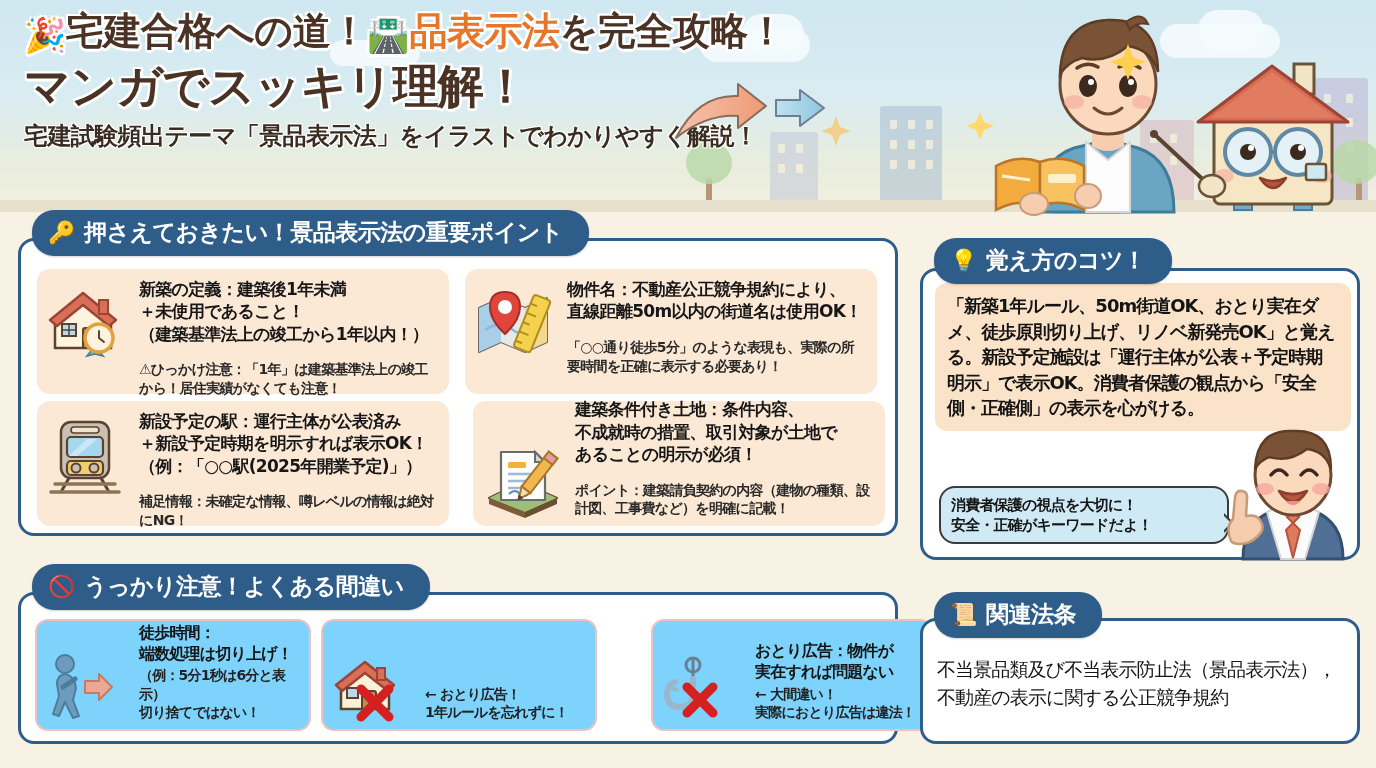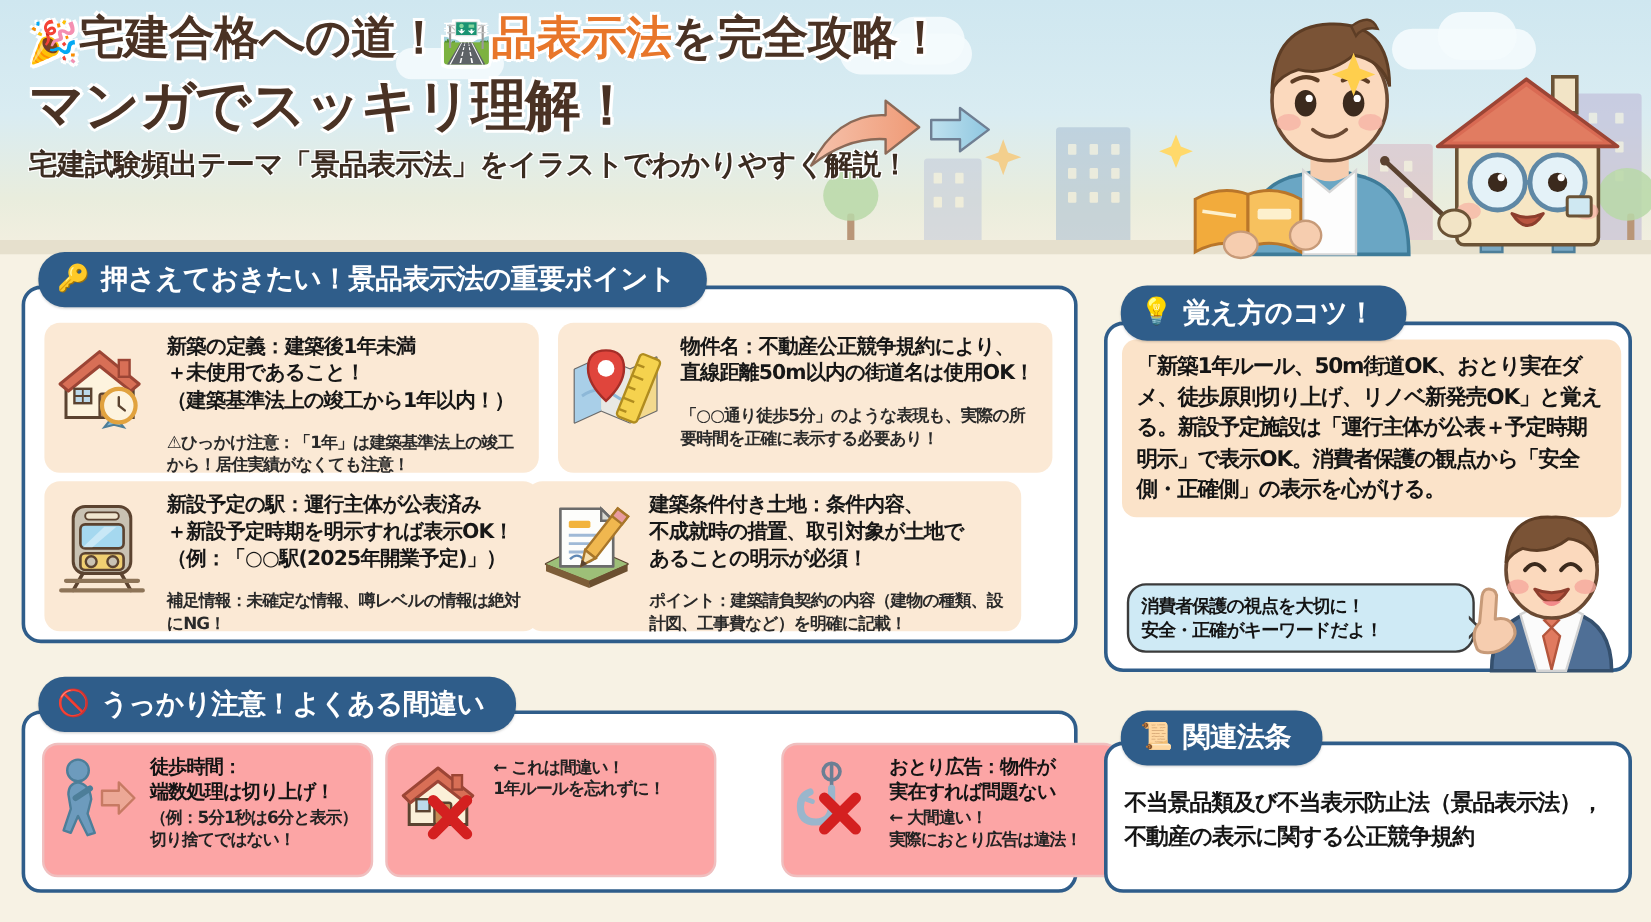--- a/index.html
+++ b/index.html
@@ -139,24 +139,24 @@
     line-height: 1.32; letter-spacing: -.7px;
   }
   .p-sub {
     font-size: 14px; font-weight: 700; color: #2a2a2a;
     line-height: 1.34; letter-spacing: -.7px; margin-top: 15px;
   }
 
   
   .mcard {
     position: absolute;
-    background: #fca5a5;
+    background: #7dd3fc;
     border: 2px solid #f0bfbf;
     border-radius: 13px;
-    display: flex; align-items: flex-start; gap: 6px;
+    display: flex; align-items: flex-end; gap: 20px;
     padding: 8px 8px;
   }
   .mcard .ico { flex: 0 0 auto; width: 74px; text-align: center; }
   .m-main {
     font-size: 16px; font-weight: 700; color: #141414;
     line-height: 1.3; letter-spacing: -.8px;
   }
   .m-sub {
     font-size: 14px; font-weight: 700; color: #222;
     line-height: 1.3; letter-spacing: -.8px; margin-top: 2px;
@@ -189,21 +189,21 @@
   .bubble:before {
     content: ""; position: absolute; right: -17px; top: 25px;
     width: 0; height: 0;
     border: 10px solid transparent;
     border-left-color: #3b3b3b;
   }
 
   
   .laws-text {
     position: absolute; left: 14px; top: 34px; width: 414px;
-    font-size: 19px; font-weight: 700; color: #151515;
+    font-size: 19px; font-weight: 400; color: #151515;
     line-height: 1.48; letter-spacing: -.9px;
   }
 
   svg { display: block; overflow: visible; }
 </style>
 </head>
 <body>
 
 <div class="hero">
   <div class="cloud" style="left:700px; top:28px; width:110px; height:34px;"></div>
@@ -429,21 +429,21 @@
       </svg>
     </div>
     <div class="txt">
       <div class="p-main" style="white-space:pre-line">新設予定の駅：運行主体が公表済み
 ＋新設予定時期を明示すれば表示OK！
 （例：「○○駅(2025年開業予定)」）</div>
       <div class="p-sub">補足情報：未確定な情報、噂レベルの情報は絶対にNG！</div>
     </div>
   </div>
 
-  <div class="pcard" style="left:418px; top:160px; width:412px; height:125px;">
+  <div class="pcard" style="left:452px; top:160px; width:412px; height:125px;align-items:flex-end;">
     <div class="ico">
       <svg width="80" height="74" viewBox="0 0 80 74">
         <path d="M6 54 L38 38 L74 54 L42 70 Z" fill="#8b6a42" stroke="#5b4330" stroke-width="2" stroke-linejoin="round"></path>
         <path d="M6 54 L38 38 L74 54 L42 68 Z" fill="#9dbf78"></path>
         <path d="M6 54 L6 60 L42 74 L42 68 Z" fill="#7d5d38"></path>
         <path d="M42 68 L42 74 L74 60 L74 54 Z" fill="#6b4f30"></path>
         <path d="M18 8 L52 8 L62 18 L62 56 L18 56 Z" fill="#fdfdfb" stroke="#6b6b6b" stroke-width="2.2" stroke-linejoin="round"></path>
         <path d="M52 8 L52 18 L62 18 Z" fill="#d8d8d2" stroke="#6b6b6b" stroke-width="2"></path>
         <rect x="25" y="18" width="18" height="6" rx="1.5" fill="#f2b33c"></rect>
         <path d="M25 30 l30 0 M25 37 l30 0 M25 44 l22 0" stroke="#9fb9d6" stroke-width="2.4"></path>
@@ -494,21 +494,21 @@
       <svg width="72" height="70" viewBox="0 0 72 70">
         <path d="M10 32 L34 14 L58 32 L58 58 L10 58 Z" fill="#fbf0d8" stroke="#5b4330" stroke-width="2.5"></path>
         <path d="M5 34 L34 11 L63 34 L57 40 L34 22 L11 40 Z" fill="#d86f56" stroke="#9c4535" stroke-width="2.5" stroke-linejoin="round"></path>
         <rect x="46" y="17" width="8" height="12" fill="#d86f56" stroke="#9c4535" stroke-width="2"></rect>
         <rect x="16" y="37" width="11" height="10" fill="#bcd9ea" stroke="#5b4330" stroke-width="2"></rect>
         <rect x="31" y="40" width="14" height="18" rx="2" fill="#c58a52" stroke="#5b4330" stroke-width="2"></rect>
         <path d="M30 38 l28 28 M58 38 l-28 28" stroke="#d42020" stroke-width="9" stroke-linecap="round"></path>
       </svg>
     </div>
     <div>
-      <div class="m-sub" style="white-space:pre-line">← これは間違い！
+      <div class="m-sub" style="white-space:pre-line">← おとり広告！
 1年ルールを忘れずに！</div>
     </div>
   </div>
 
   <div class="mcard" style="left:586px; top:24px; width:282px; height:112px;margin-left:44px;">
     <div class="ico">
       <svg width="70" height="70" viewBox="0 0 70 70">
         <path d="M32 6 l0 22" stroke="#6b7f94" stroke-width="3"></path>
         <circle cx="32" cy="14" r="7" fill="none" stroke="#6b7f94" stroke-width="3"></circle>
         <path d="M32 28 l0 14 q0 14 -13 14 q-13 0 -13 -13 q0 -9 8 -12" fill="none" stroke="#9ab6cc" stroke-width="6" stroke-linecap="round"></path>

